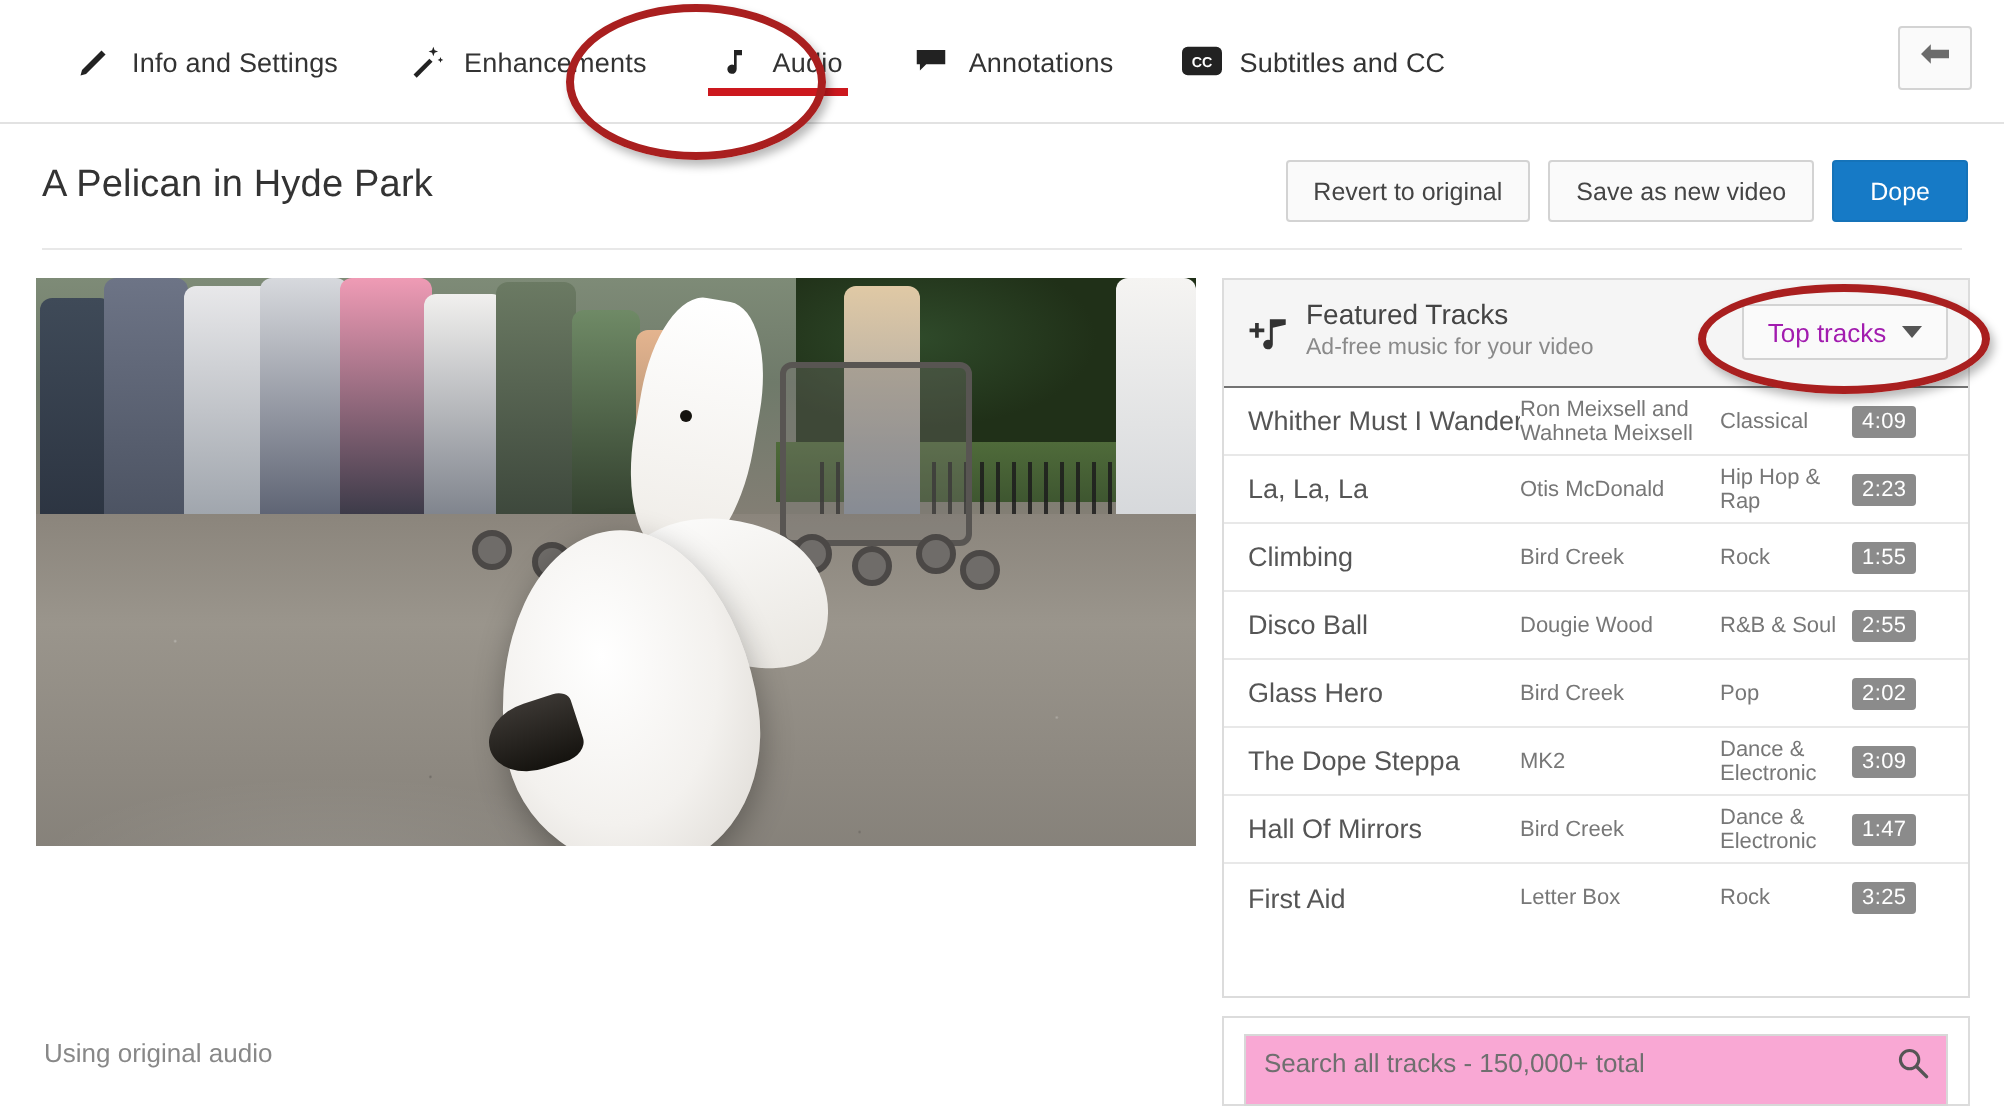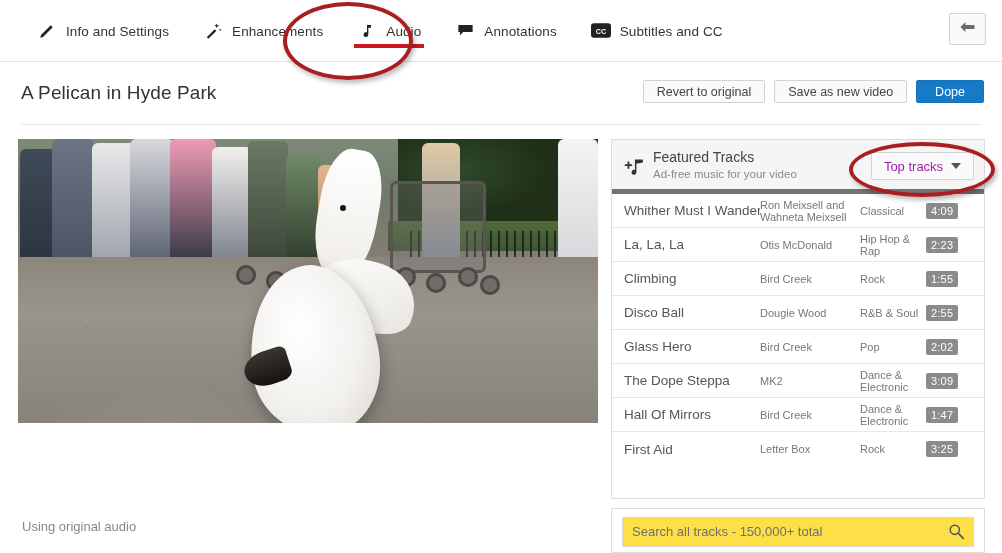--- a/index.html
+++ b/index.html
@@ -78,21 +78,21 @@
     font-size: 19px;
     color: #333;
     font-weight: normal;
     letter-spacing: .1px;
   }
   .btns {
     position: absolute; right: 18px; top: 18px;
     display: flex; align-items: center; gap: 9px;
   }
   .btn {
-    height: 23px;
+    height: 31px;
     padding: 0 13px;
     border: 1px solid #d3d3d3;
     border-radius: 2px;
     background: #fafafa;
     color: #444;
     font-size: 12.5px;
     display: inline-flex; align-items: center; justify-content: center;
     cursor: pointer;
     white-space: nowrap;
   }
@@ -258,21 +258,21 @@
   .panel {
     position:absolute; left:611px; top:139px;
     width:374px; height:360px;
     border:1px solid #dcdcdc;
     background:#fff;
   }
   .panel-head {
     position:relative;
     height:54px;
     background:#f5f5f5;
-    border-bottom:5px solid #737373;
+    border-bottom:1px solid #737373;
   }
   .panel-head .ph-ico {
     position:absolute; left:10px; top:16px;
     width:24px; height:22px;
     color:#333;
   }
   .ph-title {
     position:absolute; left:41px; top:9px;
     font-size:14px; color:#444;
   }
@@ -332,23 +332,23 @@
   
   .searchwrap {
     position:absolute; left:611px; top:508px;
     width:374px; height:45px;
     border:1px solid #dcdcdc;
     background:#fff;
     padding:8px 10px;
   }
   .searchbox {
     position:relative;
-    height:30px;
+    height:36px;
     border:1px solid #d8d8d8;
-    background:#fde047;
+    background:#f9a8d4;
   }
   .searchbox input {
     position:absolute; left:0; top:0;
     width:320px; height:26px;
     border:none; outline:none;
     padding:0 9px;
     font-size:13px; color:#555;
     font-family:"Liberation Sans", sans-serif;
     background:transparent;
   }

